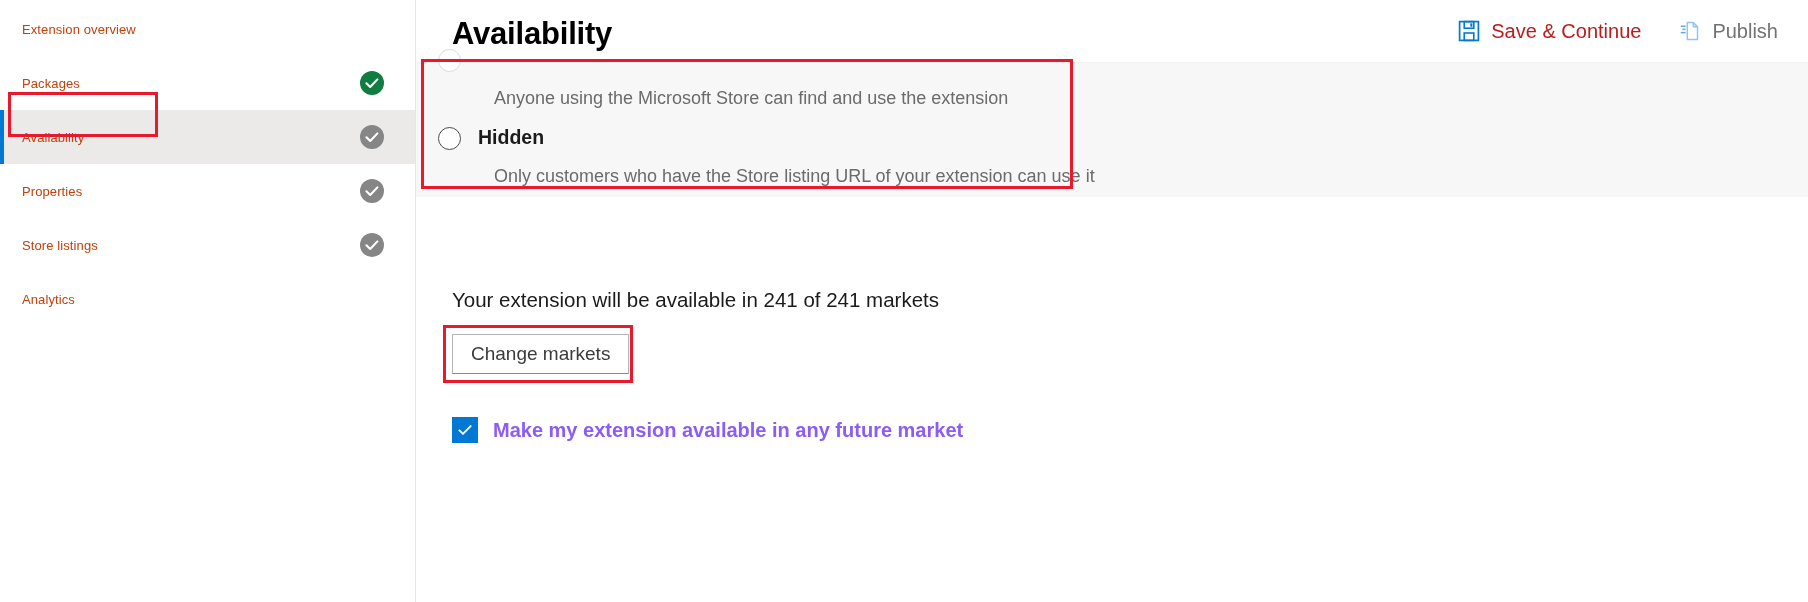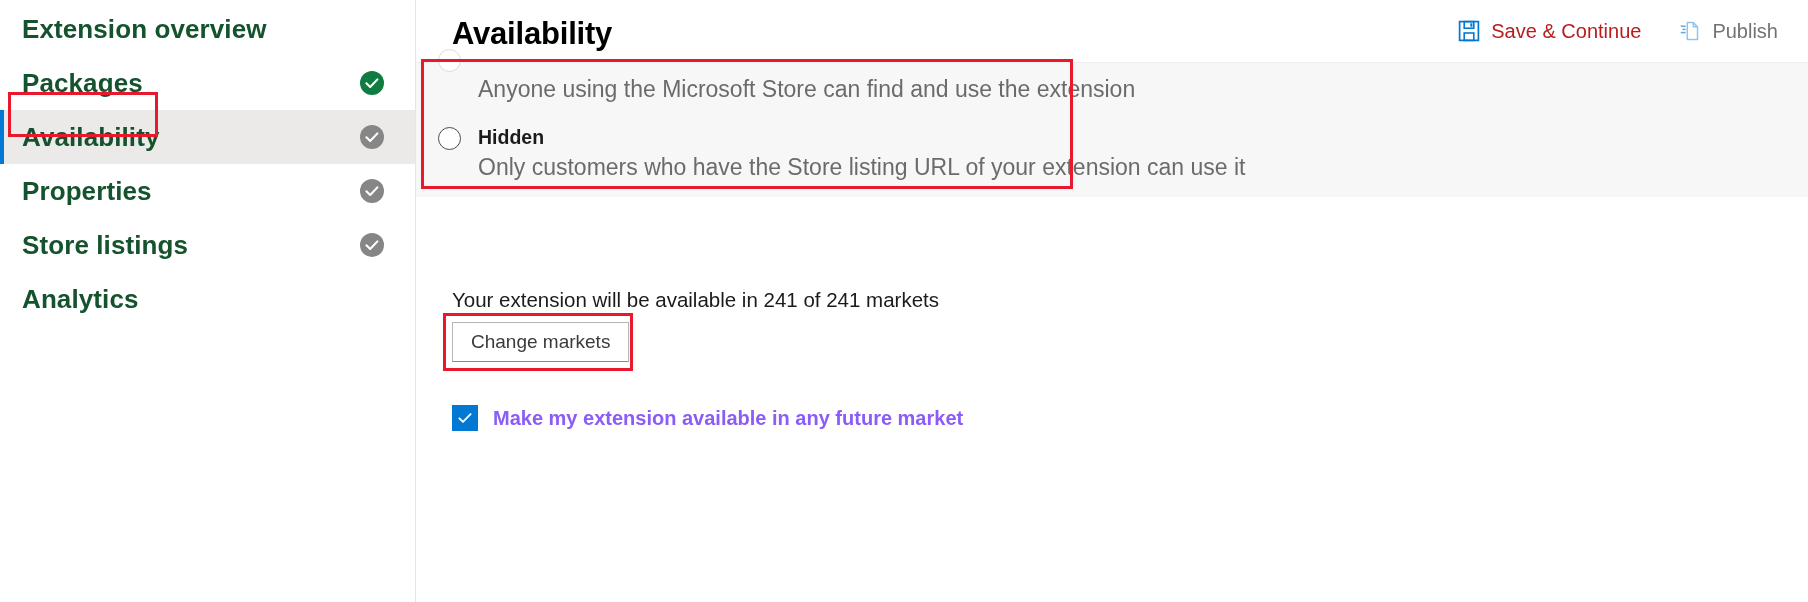--- a/index.html
+++ b/index.html
@@ -38,23 +38,23 @@
   .nav-item {
     position: relative;
     height: 54px;
     display: flex;
     align-items: center;
     padding: 0 0 0 22px;
     box-sizing: border-box;
     cursor: pointer;
   }
   .nav-item .nav-label {
-    font-size: 26px;
-    font-weight: 700;
-    color: #14532d;
+    font-size: 13px;
+    font-weight: 400;
+    color: #c2410c;
     letter-spacing: 0.1px;
     white-space: nowrap;
   }
   .nav-item.selected {
     background: #ebeae9;
   }
   .nav-item.selected::before {
     content: "";
     position: absolute;
     left: 0;
@@ -185,24 +185,24 @@
   .radio-mark.faint { border-color: #d6dde3; }
   .radio-texts { margin-left: 17px; }
   .radio-title {
     font-size: 19.5px;
     font-weight: 700;
     color: #1b1b1b;
     line-height: 1.25;
     margin: 0 0 4px 0;
   }
   .radio-desc {
-    font-size: 23px;
+    font-size: 18px;
     color: #6b6b6b;
     line-height: 1.3;
-    margin: 0;
+    margin: 16px;
     white-space: nowrap;
   }
 
   
   .anno-options {
     position: absolute;
     left: 5px;
     top: -4px;
     width: 652px;
     height: 130px;
@@ -245,21 +245,21 @@
   .markets-summary {
     font-size: 20.5px;
     color: #1b1b1b;
     margin: 26px 0 0 0;
     white-space: nowrap;
   }
 
   .change-markets-wrap {
     position: relative;
     display: inline-block;
-    margin-top: 10px;
+    margin-top: 22px;
   }
   .change-markets-btn {
     display: inline-flex;
     align-items: center;
     justify-content: center;
     min-width: 172px;
     height: 40px;
     padding: 0 18px;
     background: #ffffff;
     border: 1px solid #b5b5b5;

